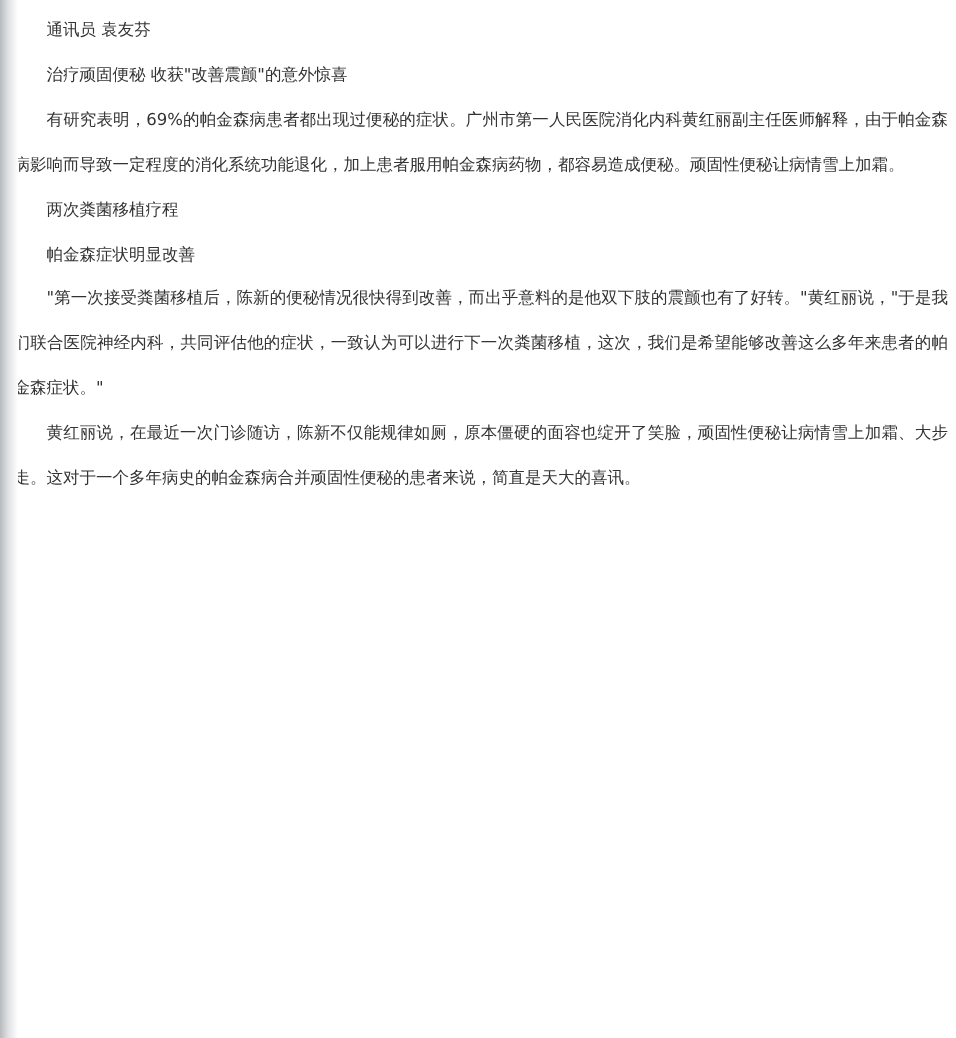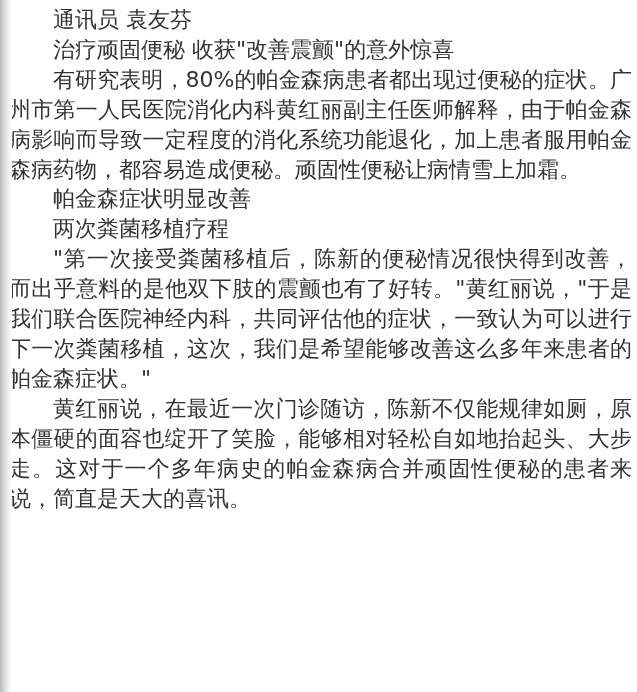--- a/index.html
+++ b/index.html
@@ -23,39 +23,39 @@
     background: linear-gradient(to right, #b7bbbe 0%, #dfe1e3 45%, #ffffff 100%);
     pointer-events: none;
     z-index: 2;
   }
   .article {
     position: absolute;
     top: 5px;
     left: 9px;
     right: 5px;
     color: #333333;
-    font-size: 22px;
+    font-size: 11px;
     line-height: 29.9px;
     text-align: justify;
     text-justify: inter-ideograph;
     z-index: 1;
   }
   .article p {
     margin: 0;
     padding: 0;
     text-indent: 2em;
     word-break: break-all;
   }
 </style>
 </head>
 <body>
 
 <div class="page-shadow-left"></div>
 
 <div class="article">
   <p>通讯员 袁友芬</p>
   <p>治疗顽固便秘 收获"改善震颤"的意外惊喜</p>
-  <p>有研究表明，80%的帕金森病患者都出现过便秘的症状。广州市第一人民医院消化内科黄红丽副主任医师解释，由于帕金森病影响而导致一定程度的消化系统功能退化，加上患者服用帕金森病药物，都容易造成便秘。顽固性便秘让病情雪上加霜。</p>
+  <p>有研究表明，69%的帕金森病患者都出现过便秘的症状。广州市第一人民医院消化内科黄红丽副主任医师解释，由于帕金森病影响而导致一定程度的消化系统功能退化，加上患者服用帕金森病药物，都容易造成便秘。顽固性便秘让病情雪上加霜。</p>
+  <p>两次粪菌移植疗程</p>
   <p>帕金森症状明显改善</p>
-  <p>两次粪菌移植疗程</p>
   <p>"第一次接受粪菌移植后，陈新的便秘情况很快得到改善，而出乎意料的是他双下肢的震颤也有了好转。"黄红丽说，"于是我们联合医院神经内科，共同评估他的症状，一致认为可以进行下一次粪菌移植，这次，我们是希望能够改善这么多年来患者的帕金森症状。"</p>
-  <p>黄红丽说，在最近一次门诊随访，陈新不仅能规律如厕，原本僵硬的面容也绽开了笑脸，能够相对轻松自如地抬起头、大步走。这对于一个多年病史的帕金森病合并顽固性便秘的患者来说，简直是天大的喜讯。</p>
+  <p>黄红丽说，在最近一次门诊随访，陈新不仅能规律如厕，原本僵硬的面容也绽开了笑脸，顽固性便秘让病情雪上加霜、大步走。这对于一个多年病史的帕金森病合并顽固性便秘的患者来说，简直是天大的喜讯。</p>
 </div>
 
 </body></html>

